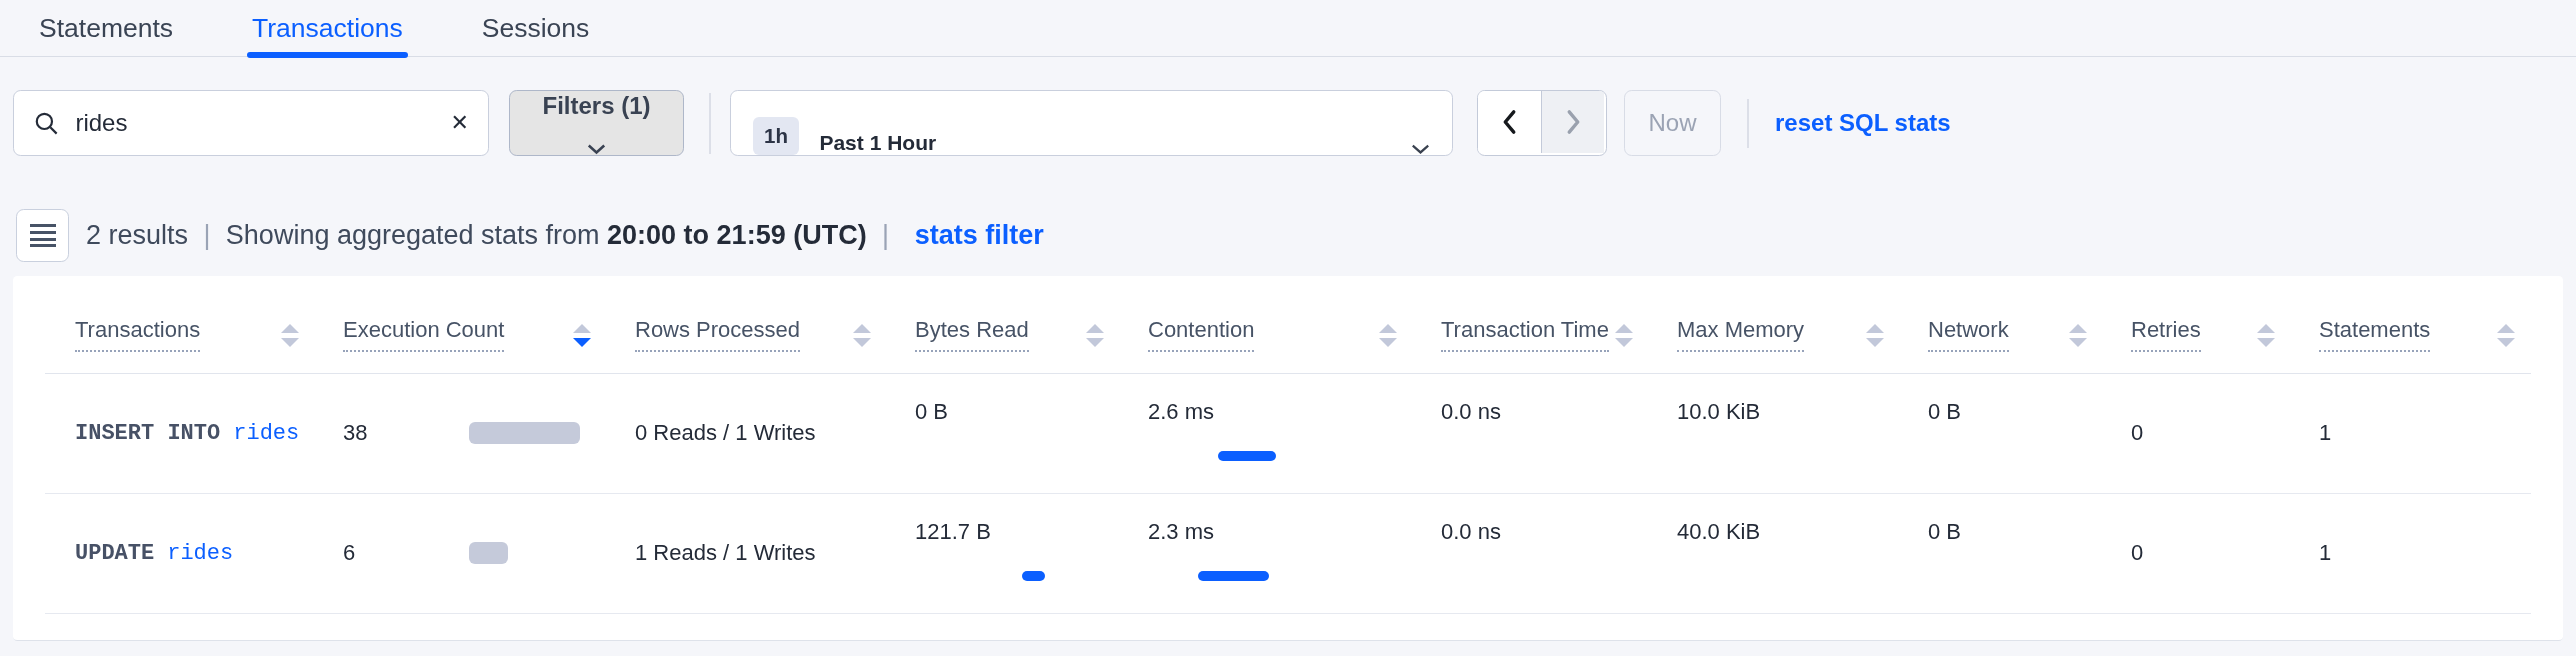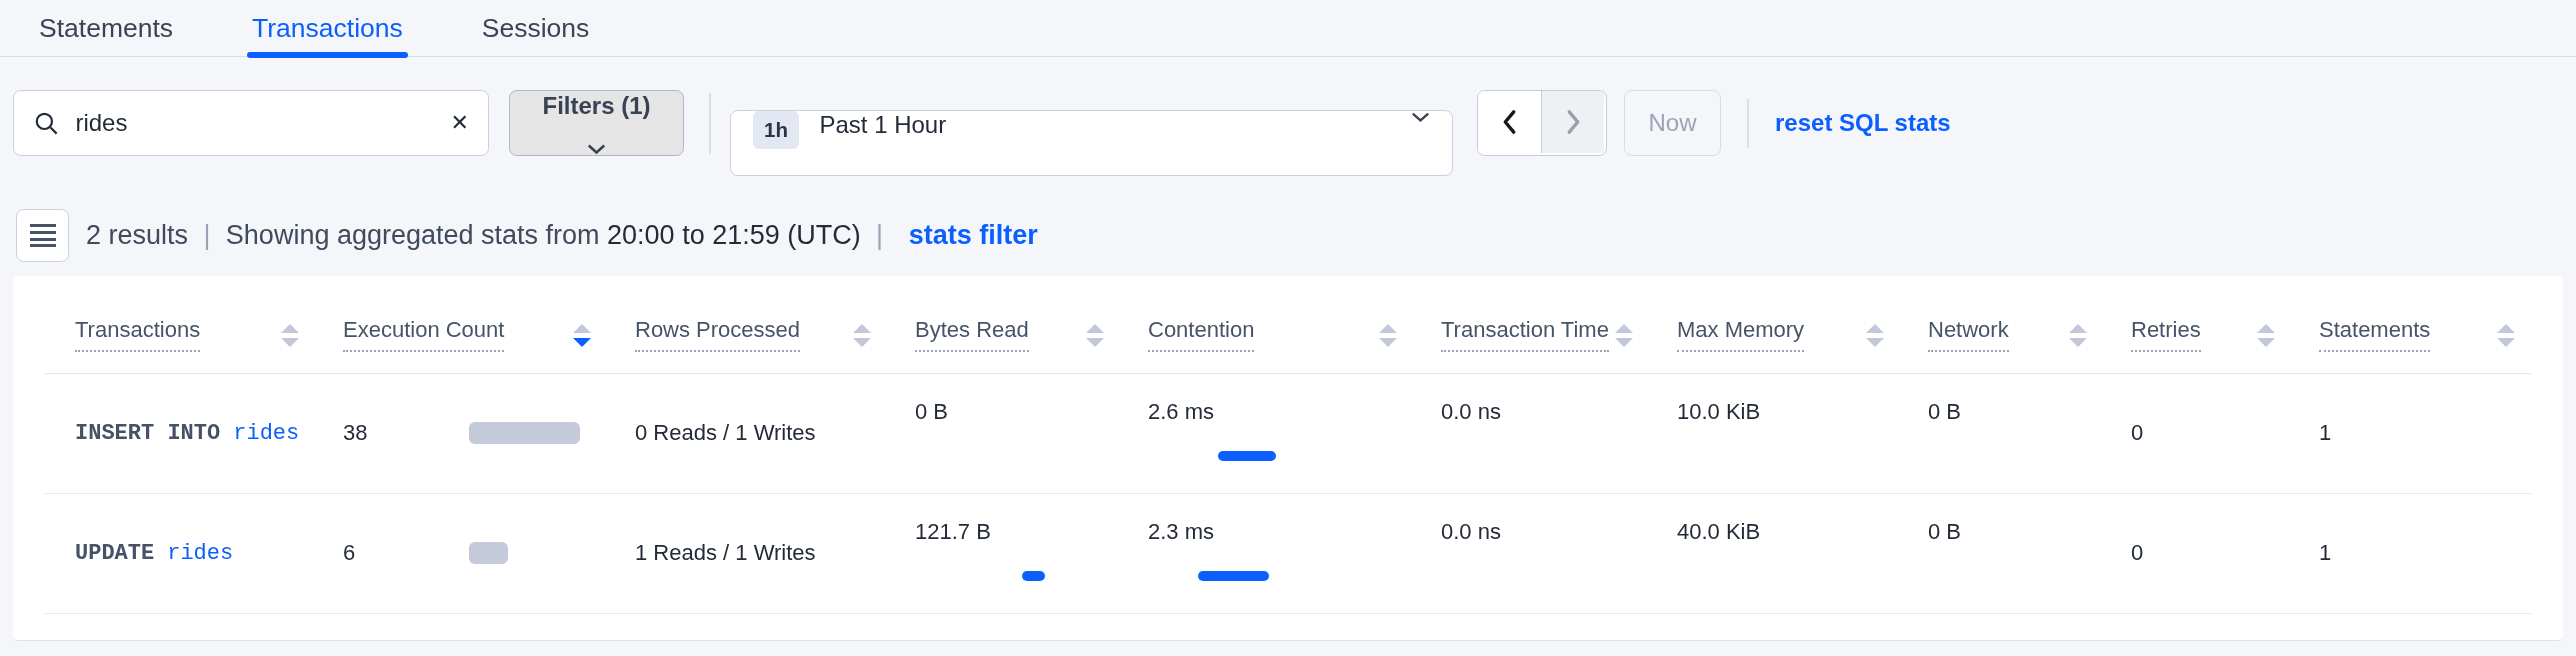--- a/index.html
+++ b/index.html
@@ -47,27 +47,27 @@
     border: 1.7px solid #aeb7c9; border-radius: 7.7px;
     display: flex; align-items: center; justify-content: center; gap: 23px;
     font-size: 24px; font-weight: 600; color: #394252; cursor: pointer; flex-direction: column;
   }
 
   .vdivider1 { left: 709px; top: 2.6px; height: 61px; width: 1.7px; background: #dcdfe8; }
 
   .time-select {
     left: 730px; width: 723px; background: #fff;
     border: 1.7px solid #c9cfdd; border-radius: 7.7px;
-    display: flex; align-items: flex-start; padding: 0 22px; gap: 20.5px; cursor: pointer; margin-top: 20px;
+    display: flex; align-items: flex-end; padding: 0 22px; gap: 20.5px; cursor: pointer;
   }
   .time-badge {
     background: #e3e7f2; border-radius: 6px; padding: 6.8px 11px;
     font-size: 20.5px; font-weight: 700; color: #2c3446;
   }
-  .time-label { font-size: 24px; color: #242b38; }
+  .time-label { font-size: 21px; color: #242b38; font-weight: bold; }
   .time-select .chev { margin-left: auto; }
 
   .range-arrows {
     left: 1477px; width: 130px; display: flex;
     border: 1.7px solid #c3cad9; border-radius: 7.7px; overflow: hidden; background: #fff;
   }
   .range-arrows button {
     width: 63px; height: 62px; border: none; display: flex;
     align-items: center; justify-content: center; cursor: pointer;
   }
@@ -95,21 +95,21 @@
   .col-selector {
     width: 53px; height: 53px; background: #fff; border: 1.7px solid #c9d0de;
     border-radius: 7.7px; display: flex; align-items: center; justify-content: center;
     cursor: pointer; margin-right: 17px;
   }
   .hamburger {
     width: 26px; height: 23px;
     background: repeating-linear-gradient(#475366 0 3.4px, transparent 3.4px 6.8px);
   }
   .results .pipe { color: #9aa3b5; margin: 0 15.4px; }
-  .results strong { color: #242b38; font-weight: 400; }
+  .results strong { color: #242b38; font-weight: 700; }
   .clear-link { color: #0b5fff; font-weight: 600; cursor: pointer; margin-left: 10.3px; text-decoration: none; }
 
   
   .card {
     margin: 13.7px 13px 0 13px; width: 2550px; height: 365px;
     background: #fff; border-radius: 4.3px; border-bottom: 0.9px solid #dee2ea;
   }
   .table { padding: 0 32px; }
   .grid {
     display: grid;

